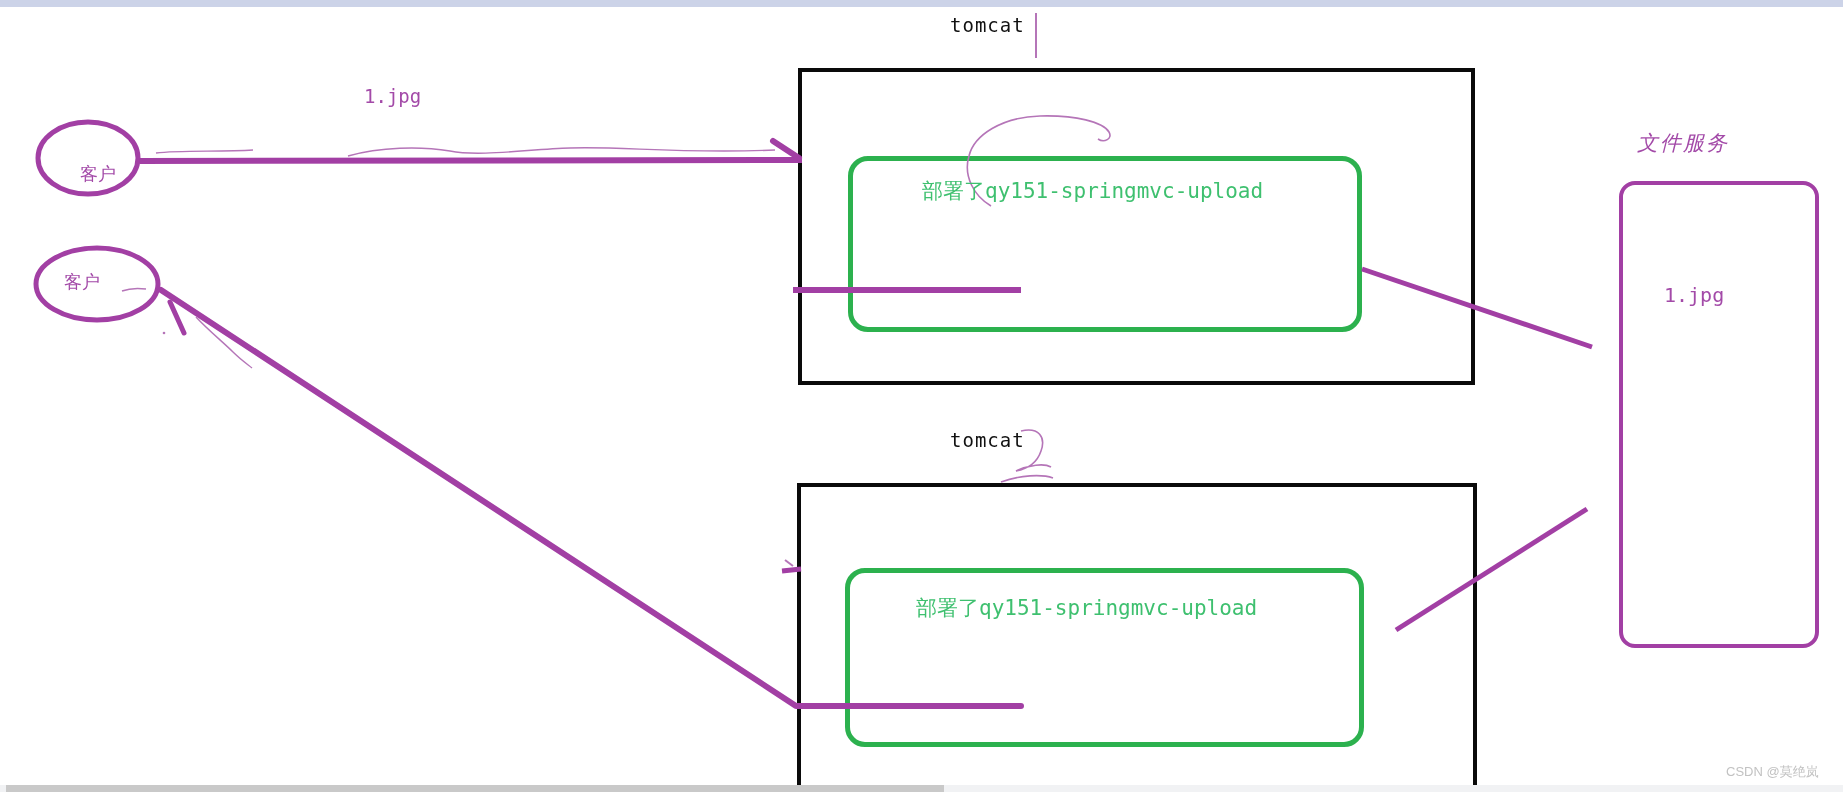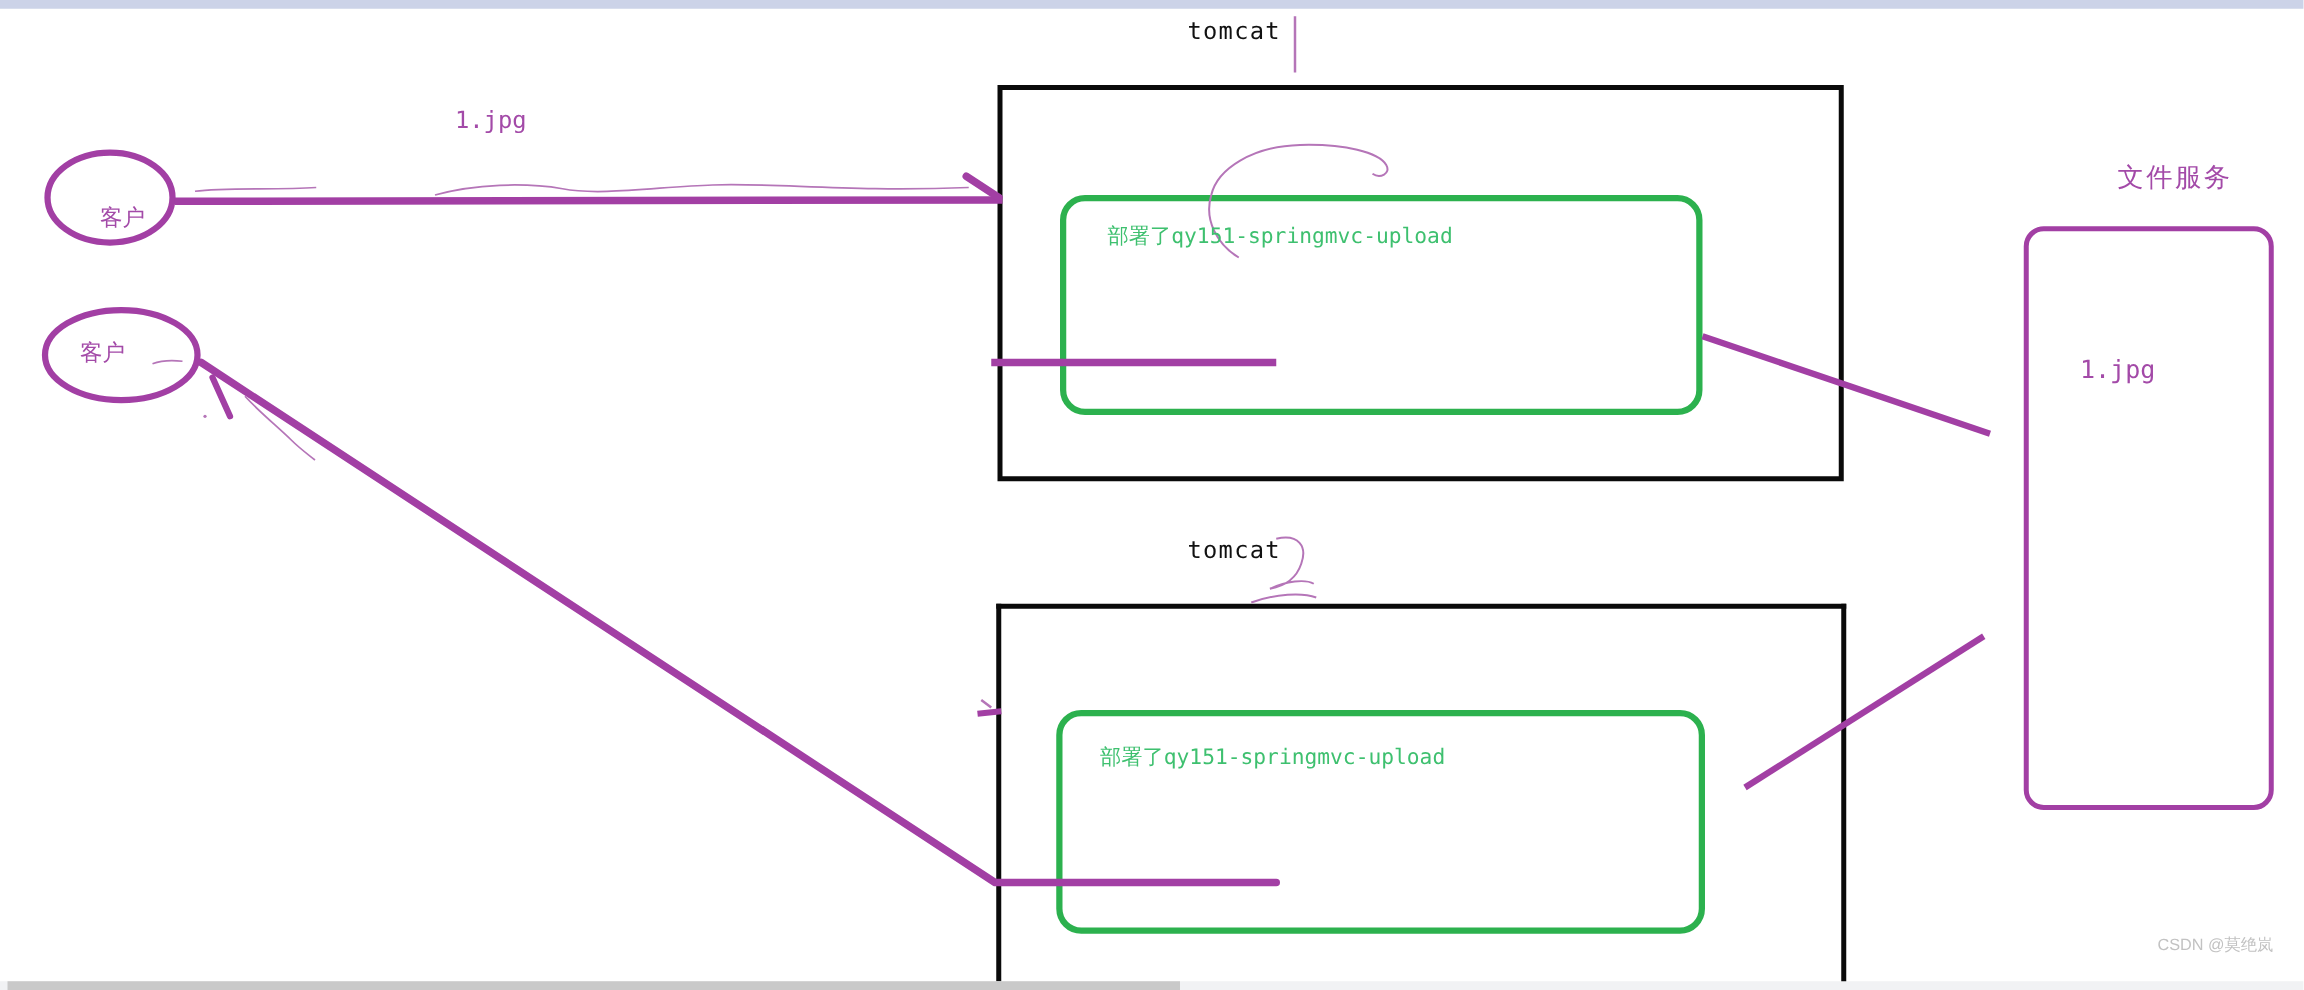--- a/index.html
+++ b/index.html
@@ -37,21 +37,21 @@
   .tomcat-box.open-bottom{border-bottom:none;}
   .app-box{border:5px solid var(--green);border-radius:20px;background:transparent;}
   .file-box{border:4px solid var(--purple);border-radius:16px;background:transparent;}
 
   
   .lbl{white-space:nowrap;line-height:1.2;}
   .mono{font-family:"DejaVu Sans Mono","Liberation Mono",monospace;}
   .tomcat-lbl{font-size:19px;color:var(--label-black);letter-spacing:1px;}
   .client-lbl{font-size:18px;color:var(--purple-text);}
   .jpg-lbl{font-size:19px;color:var(--purple-text);}
-  .deploy-lbl{font-size:17px;color:var(--green-text);letter-spacing:0px;}
+  .deploy-lbl{font-size:21px;color:var(--green-text);letter-spacing:0px;margin-left:36px;}
   .fileservice-lbl{font-size:21px;color:var(--purple-text);letter-spacing:2px;}
   .stored-jpg-lbl{font-size:20px;color:var(--purple-text);}
   .watermark-lbl{font-size:13px;color:var(--watermark-gray);}
 
   
   .scroll-track{left:0;top:785px;width:1843px;height:7px;background:var(--scroll-track);}
   .scroll-thumb{left:6px;top:785px;width:938px;height:7px;background:var(--scroll-thumb);}
 </style>
 </head>
 <body>
@@ -103,21 +103,21 @@
   <div class="abs lbl tomcat-lbl mono" style="left:950px;top:429px;">tomcat</div>
 
   <div class="abs lbl client-lbl" style="left:80px;top:164px;">客户</div>
   <div class="abs lbl client-lbl" style="left:64px;top:272px;">客户</div>
 
   <div class="abs lbl jpg-lbl mono" style="left:364px;top:85px;">1.jpg</div>
 
   <div class="abs lbl deploy-lbl mono" style="left:886px;top:179px;">部署了qy151-springmvc-upload</div>
   <div class="abs lbl deploy-lbl mono" style="left:880px;top:596px;">部署了qy151-springmvc-upload</div>
 
-  <div class="abs lbl fileservice-lbl" style="left:1694px;top:130px;">文件服务</div>
+  <div class="abs lbl fileservice-lbl" style="left:1637px;top:130px;font-style:italic;">文件服务</div>
   <div class="abs lbl stored-jpg-lbl mono" style="left:1664px;top:283px;">1.jpg</div>
 
-  <div class="abs lbl watermark-lbl" style="left:1726px;top:748px;">CSDN @莫绝岚</div>
+  <div class="abs lbl watermark-lbl" style="left:1726px;top:764px;">CSDN @莫绝岚</div>
 
   <div class="abs scroll-track"></div>
   <div class="abs scroll-thumb"></div>
 
 </div>
 
 </body></html>

